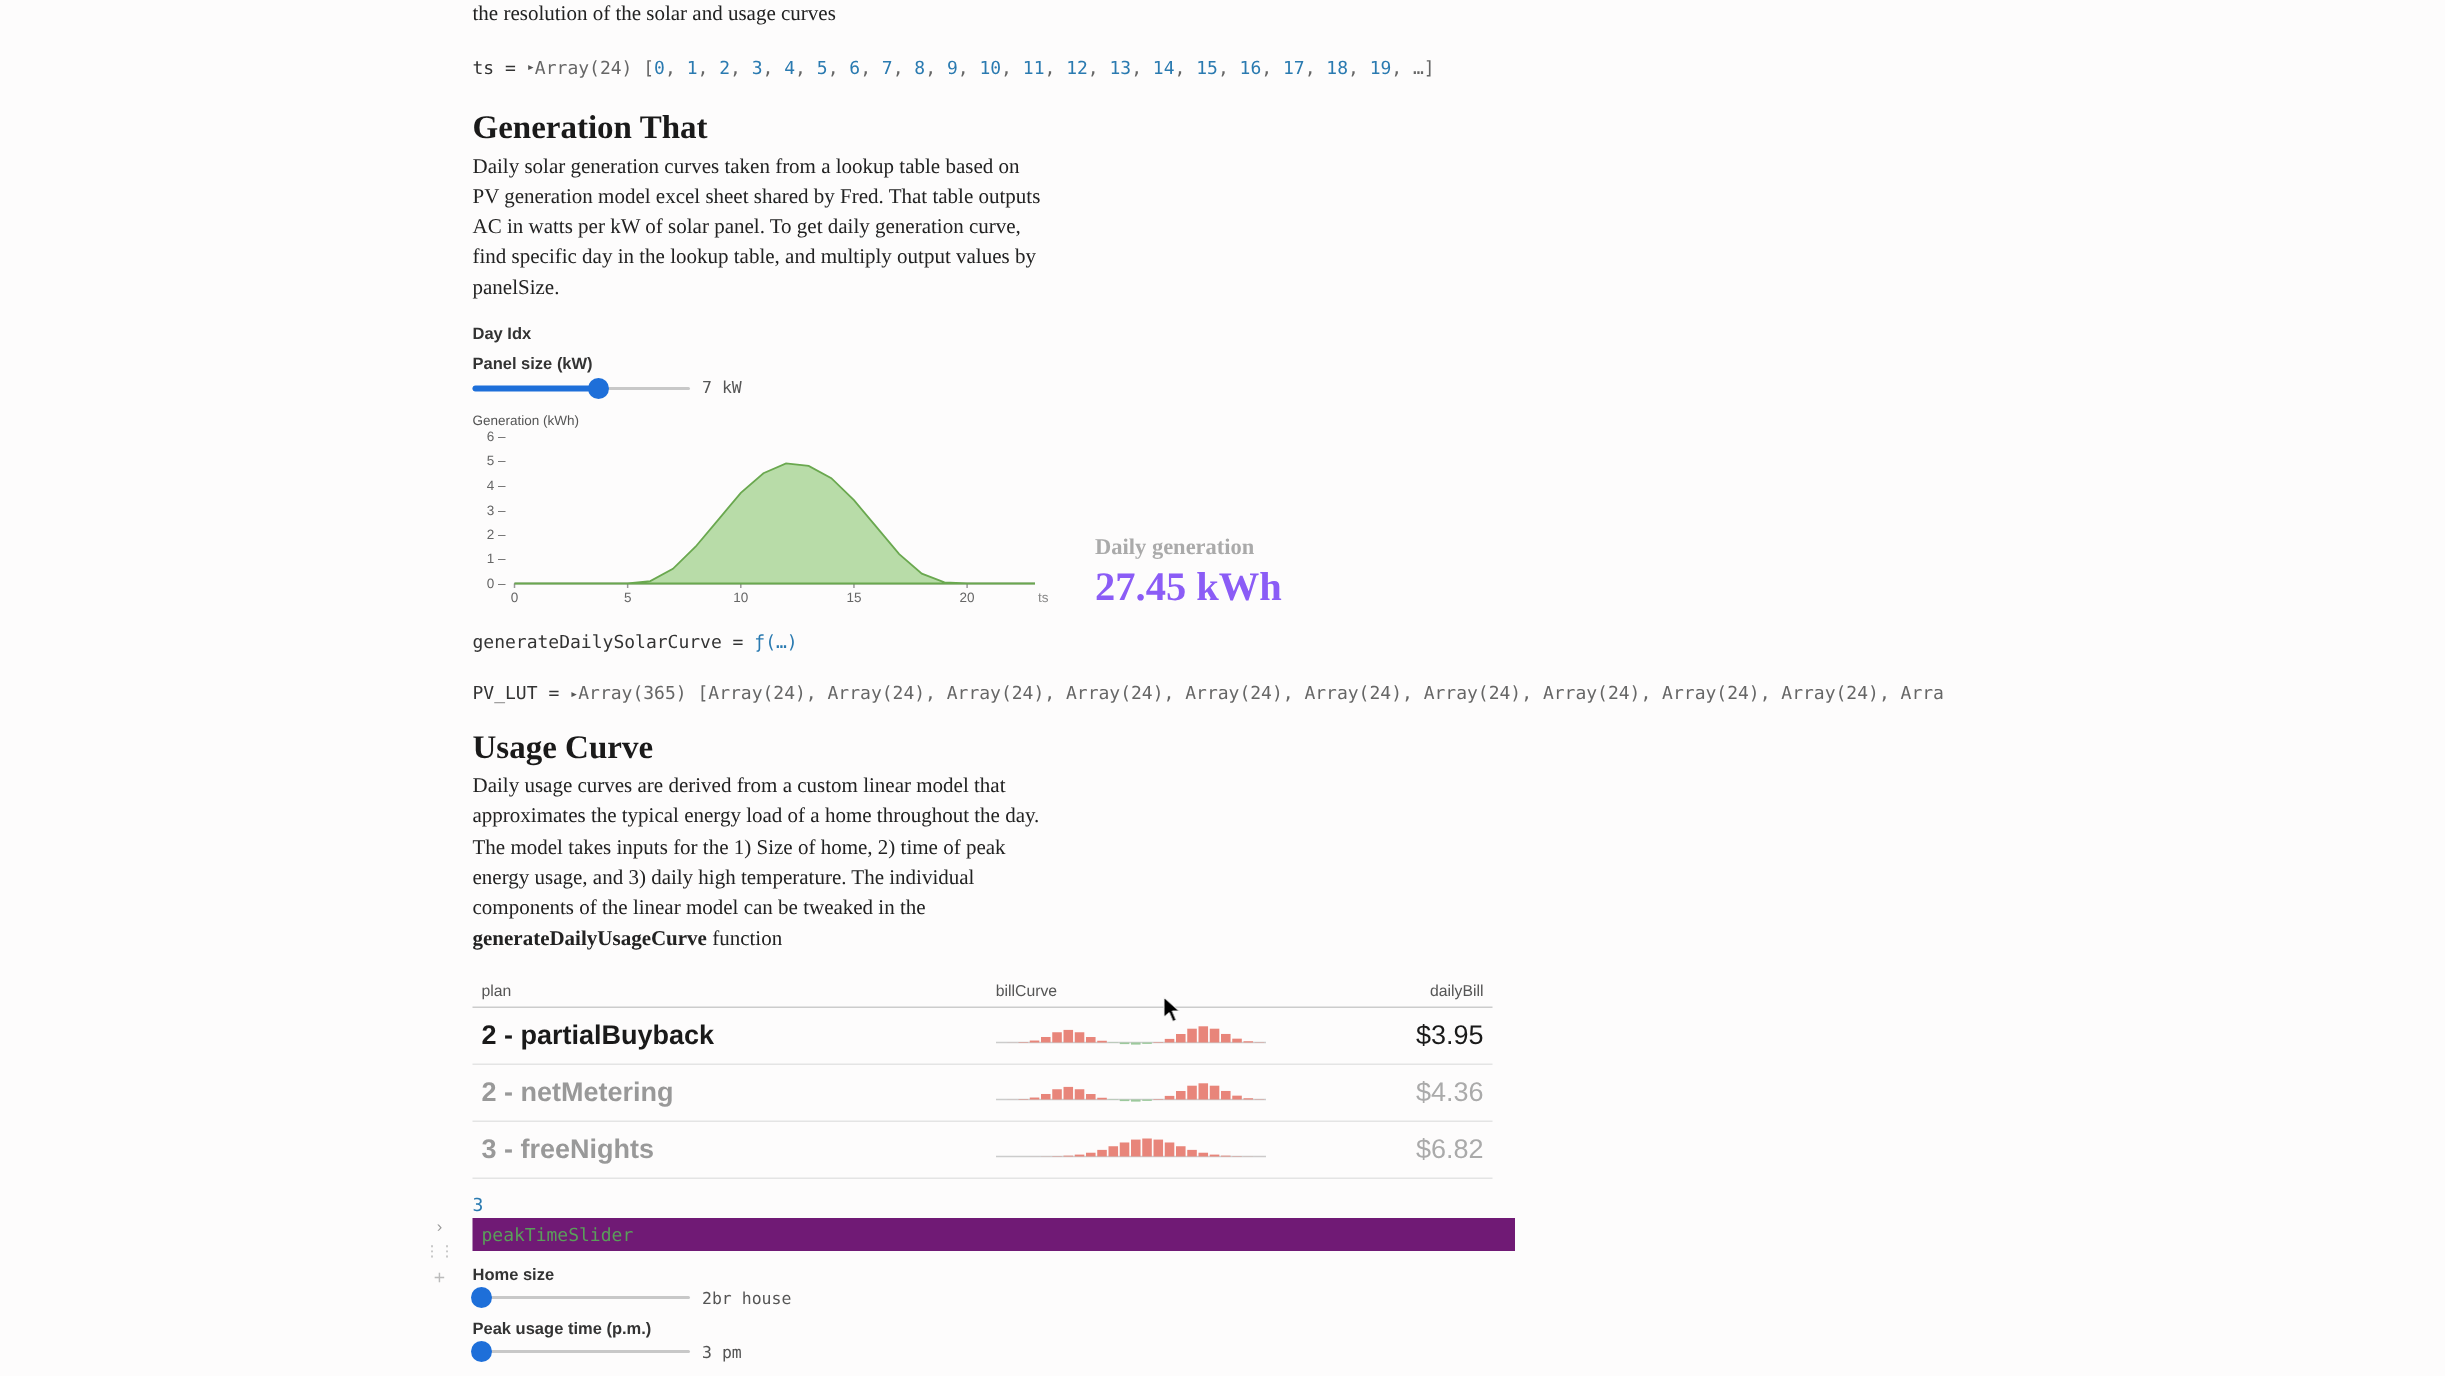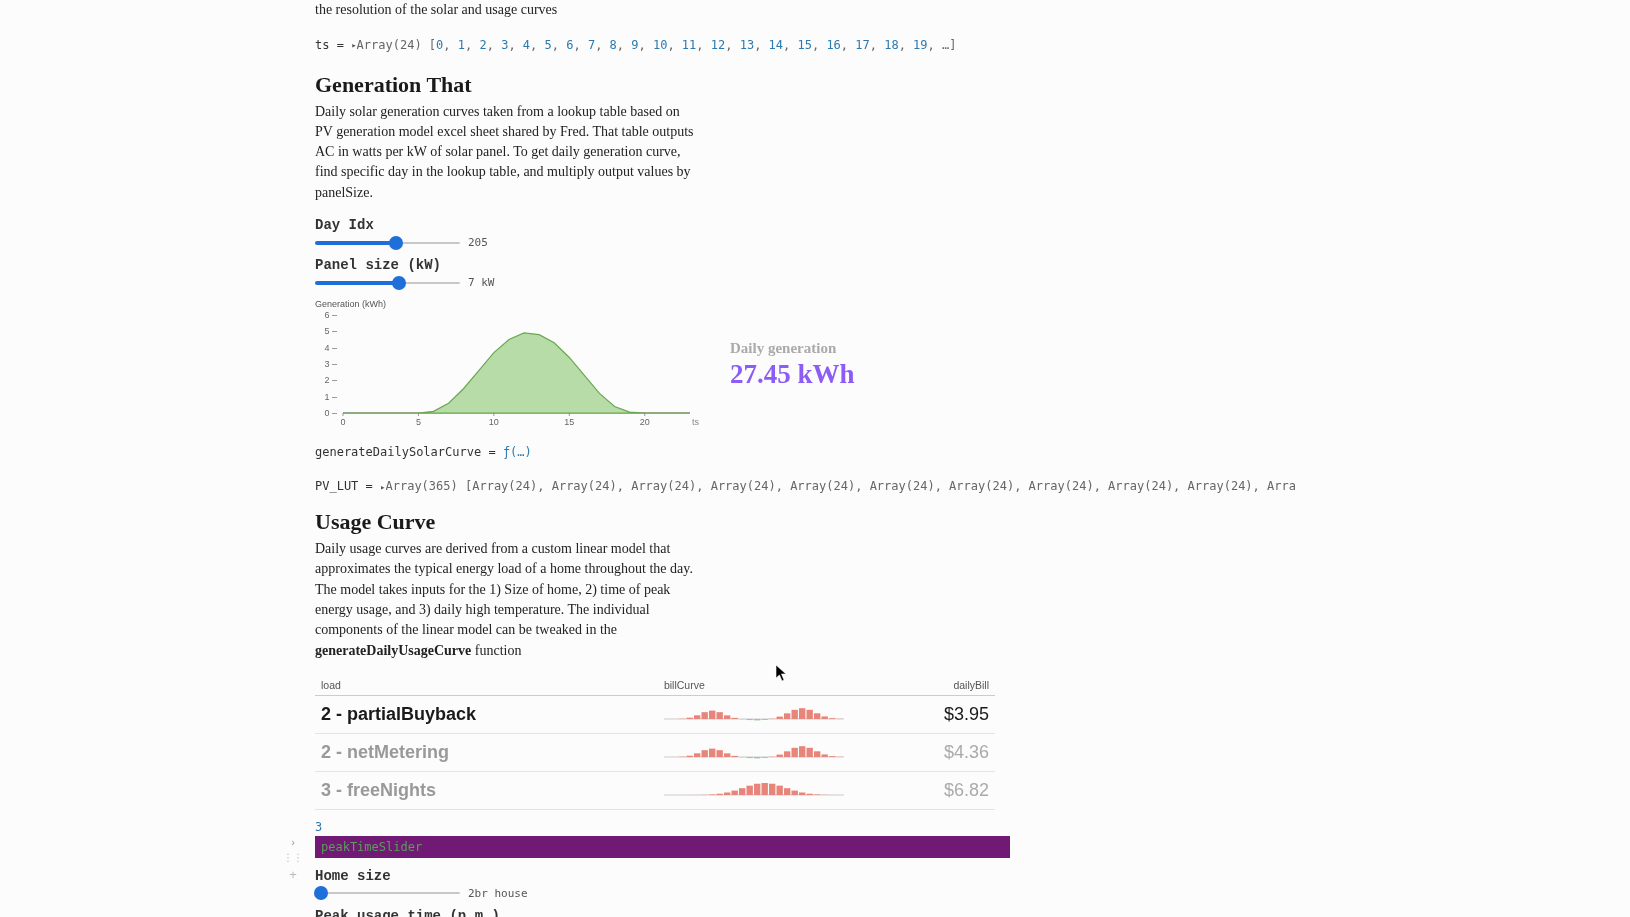--- a/index.html
+++ b/index.html
@@ -48,25 +48,24 @@
   .section-desc {
     font-size: 14px;
     color: #222;
     max-width: 380px;
     line-height: 1.45;
     margin-bottom: 14px;
   }
   .section-desc .bold { font-weight: bold; text-align: center; }
   .slider-group { margin: 8px 0; font-family: -apple-system, Helvetica, Arial, sans-serif;}
   .slider-label {
-    font-size: 14px;
+    font-size: 11px;
     font-weight: bold;
     color: #333;
     margin-bottom: 3px;
-    font-family: Liberation Mono, monospace;
   }
   .slider-row { display: flex; align-items: center; gap: 8px; }
   .slider-track {
     width: 145px;
     height: 4px;
     position: relative;
   }
   .slider-track .track-bg {
     position: absolute;
     left: 0; right: 0; top: 1px;
@@ -91,21 +90,21 @@
     margin-left: -7px;
   }
   .slider-value {
     font-family: Menlo, Consolas, monospace;
     font-size: 11px;
     color: #555;
   }
 
   .chart-pair {
     display: flex;
-    align-items: center;
+    align-items: flex-end;
     gap: 30px;
     margin: 10px 0 14px 0;
   }
   .chart-box { position: relative; }
   .chart-title-small {
     font-family: -apple-system, Helvetica, Arial, sans-serif;
     font-size: 9px;
     color: #555;
     margin-bottom: 2px;
   }
@@ -215,28 +214,20 @@
     <span class="var">ts</span> <span class="eq">=</span>
     <span class="tri">▸</span><span class="arr">Array(24)</span>
     <span class="brace">[</span><span id="ts-nums"><span class="num">0</span><span class="brace">, </span><span class="num">1</span><span class="brace">, </span><span class="num">2</span><span class="brace">, </span><span class="num">3</span><span class="brace">, </span><span class="num">4</span><span class="brace">, </span><span class="num">5</span><span class="brace">, </span><span class="num">6</span><span class="brace">, </span><span class="num">7</span><span class="brace">, </span><span class="num">8</span><span class="brace">, </span><span class="num">9</span><span class="brace">, </span><span class="num">10</span><span class="brace">, </span><span class="num">11</span><span class="brace">, </span><span class="num">12</span><span class="brace">, </span><span class="num">13</span><span class="brace">, </span><span class="num">14</span><span class="brace">, </span><span class="num">15</span><span class="brace">, </span><span class="num">16</span><span class="brace">, </span><span class="num">17</span><span class="brace">, </span><span class="num">18</span><span class="brace">, </span><span class="num">19</span></span><span class="brace">, …]</span>
   </div>
 
   <h2 class="section-title">Generation That</h2>
   <div class="section-desc">Daily solar generation curves taken from a lookup table based on PV generation model excel sheet shared by Fred. That table outputs AC in watts per kW of solar panel. To get daily generation curve, find specific day in the lookup table, and multiply output values by panelSize.</div>
 
   <div class="slider-group">
     <div class="slider-label">Day Idx</div>
-    <div class="slider-row">
-      <div class="slider-track">
-        <div class="track-bg"></div>
-        <div class="track-fill" id="fill-day" style="width: 81.2px;"></div>
-        <div class="thumb" id="thumb-day" style="left: 81.2px;"></div>
-      </div>
-      <span class="slider-value">205</span>
-    </div>
   </div>
 
   <div class="slider-group">
     <div class="slider-label">Panel size (kW)</div>
     <div class="slider-row">
       <div class="slider-track">
         <div class="track-bg"></div>
         <div class="track-fill" id="fill-panel" style="width: 84.1px;"></div>
         <div class="thumb" id="thumb-panel" style="left: 84.1px;"></div>
       </div>
@@ -289,21 +280,21 @@
   </div>
 
   <h2 class="section-title">Usage Curve</h2>
   <div class="section-desc">
     <span>Daily usage curves are derived from a custom linear model that approximates the typical energy load of a home throughout the day. The model takes inputs for the 1) Size of home, 2) time of peak energy usage, and 3) daily high temperature. The individual components of the linear model can be tweaked in the </span><span class="bold">generateDailyUsageCurve</span><span> function</span>
   </div>
 
   <table class="plan-table">
     <thead>
       <tr>
-        <th>load</th>
+        <th>plan</th>
         <th>billCurve</th>
         <th class="right">dailyBill</th>
       </tr>
     </thead>
     <tbody id="plan-tbody">
     <tr class="sel">
       <td class="plan-name">2 - partialBuyback</td>
       <td class="spark-cell">
             <div class="spark">
               <svg width="180" height="20">

